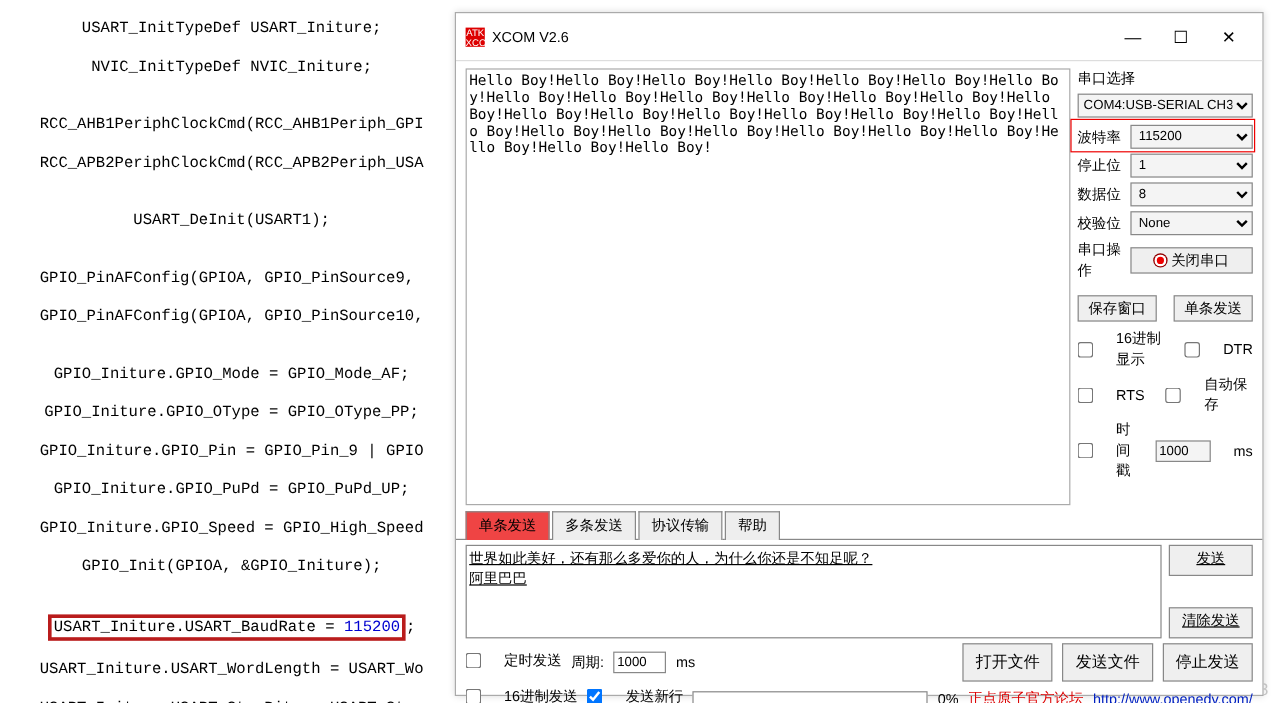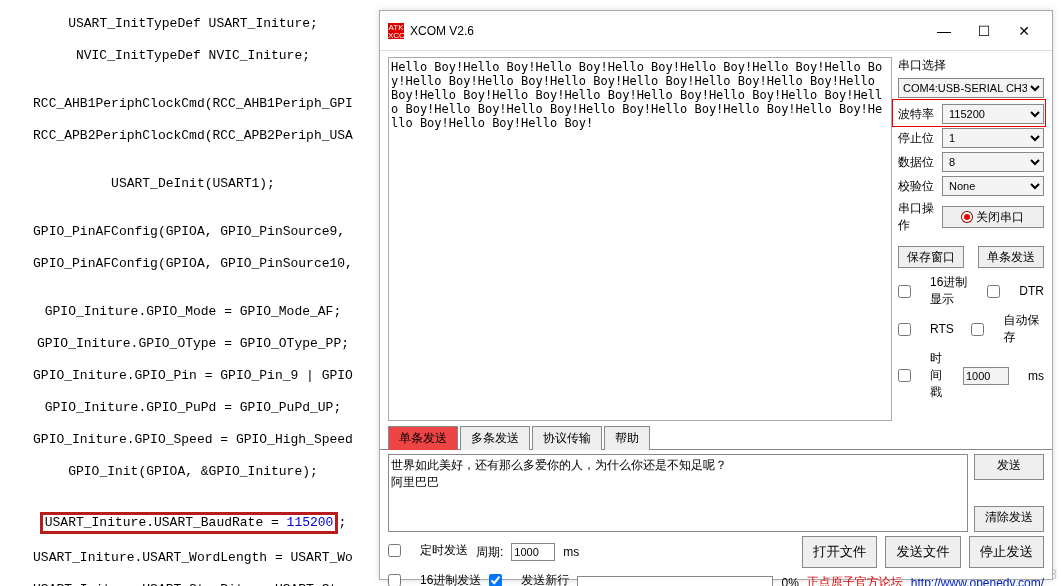--- a/index.html
+++ b/index.html
@@ -32,21 +32,21 @@
 .rec-dot { width: 10px; height: 10px; border-radius: 50%; background: #e00; box-shadow: 0 0 0 2px #fff inset, 0 0 0 1px #800; }
 .sp-chk { display: flex; align-items: center; gap: 19px; font-size: 12px; margin-bottom: 4px; }
 .sp-chk input { margin: 0; }
 .sp-chk-row { display: flex; gap: 10px; }
 .sp-num { width: 46px; height: 18px; border: 1px solid #888; font-size: 11px; padding: 0 2px; background:#f4f4f4;}
 
 .tabs { display: flex; padding: 0 8px; gap: 2px; border-bottom: 1px solid #888; margin-top:2px;}
 .tab { padding: 3px 10px; border: 1px solid #888; border-bottom: none; background: #eee; font-size: 12px; position: relative; top: 1px; }
 .tab.active { background: #ef4444; }
 
-.send-row { display: flex; padding: 4px 8px 2px 8px; gap: 6px; }
+.send-row { display: flex; padding: 4px 8px 2px 8px; gap: 6px; text-decoration: underline; }
 .send-text { flex: 1; height: 78px; border: 1px solid #888; padding: 2px; font-size: 12px; font-family: "Microsoft YaHei", sans-serif; resize: none; }
 .send-btns { width: 70px; display: flex; flex-direction: column; gap: 6px; justify-content: space-between;}
 .send-btns .sp-btn { height: 26px; }
 
 .opt-row { display: flex; align-items: center; padding: 2px 8px; gap: 8px; font-size: 12px; }
 .opt-row input[type=text] { width: 44px; height: 18px; border: 1px solid #888; text-align: left; padding: 0 2px; font-size:11px;}
 .opt-btn { height: 32px; padding: 0 10px; border: 1px solid #888; background: #efefef; }
 .spacer { flex: 1; }
 
 .prog-row { display: flex; align-items: center; padding: 2px 8px 4px 8px; gap: 8px; font-size: 12px; }

